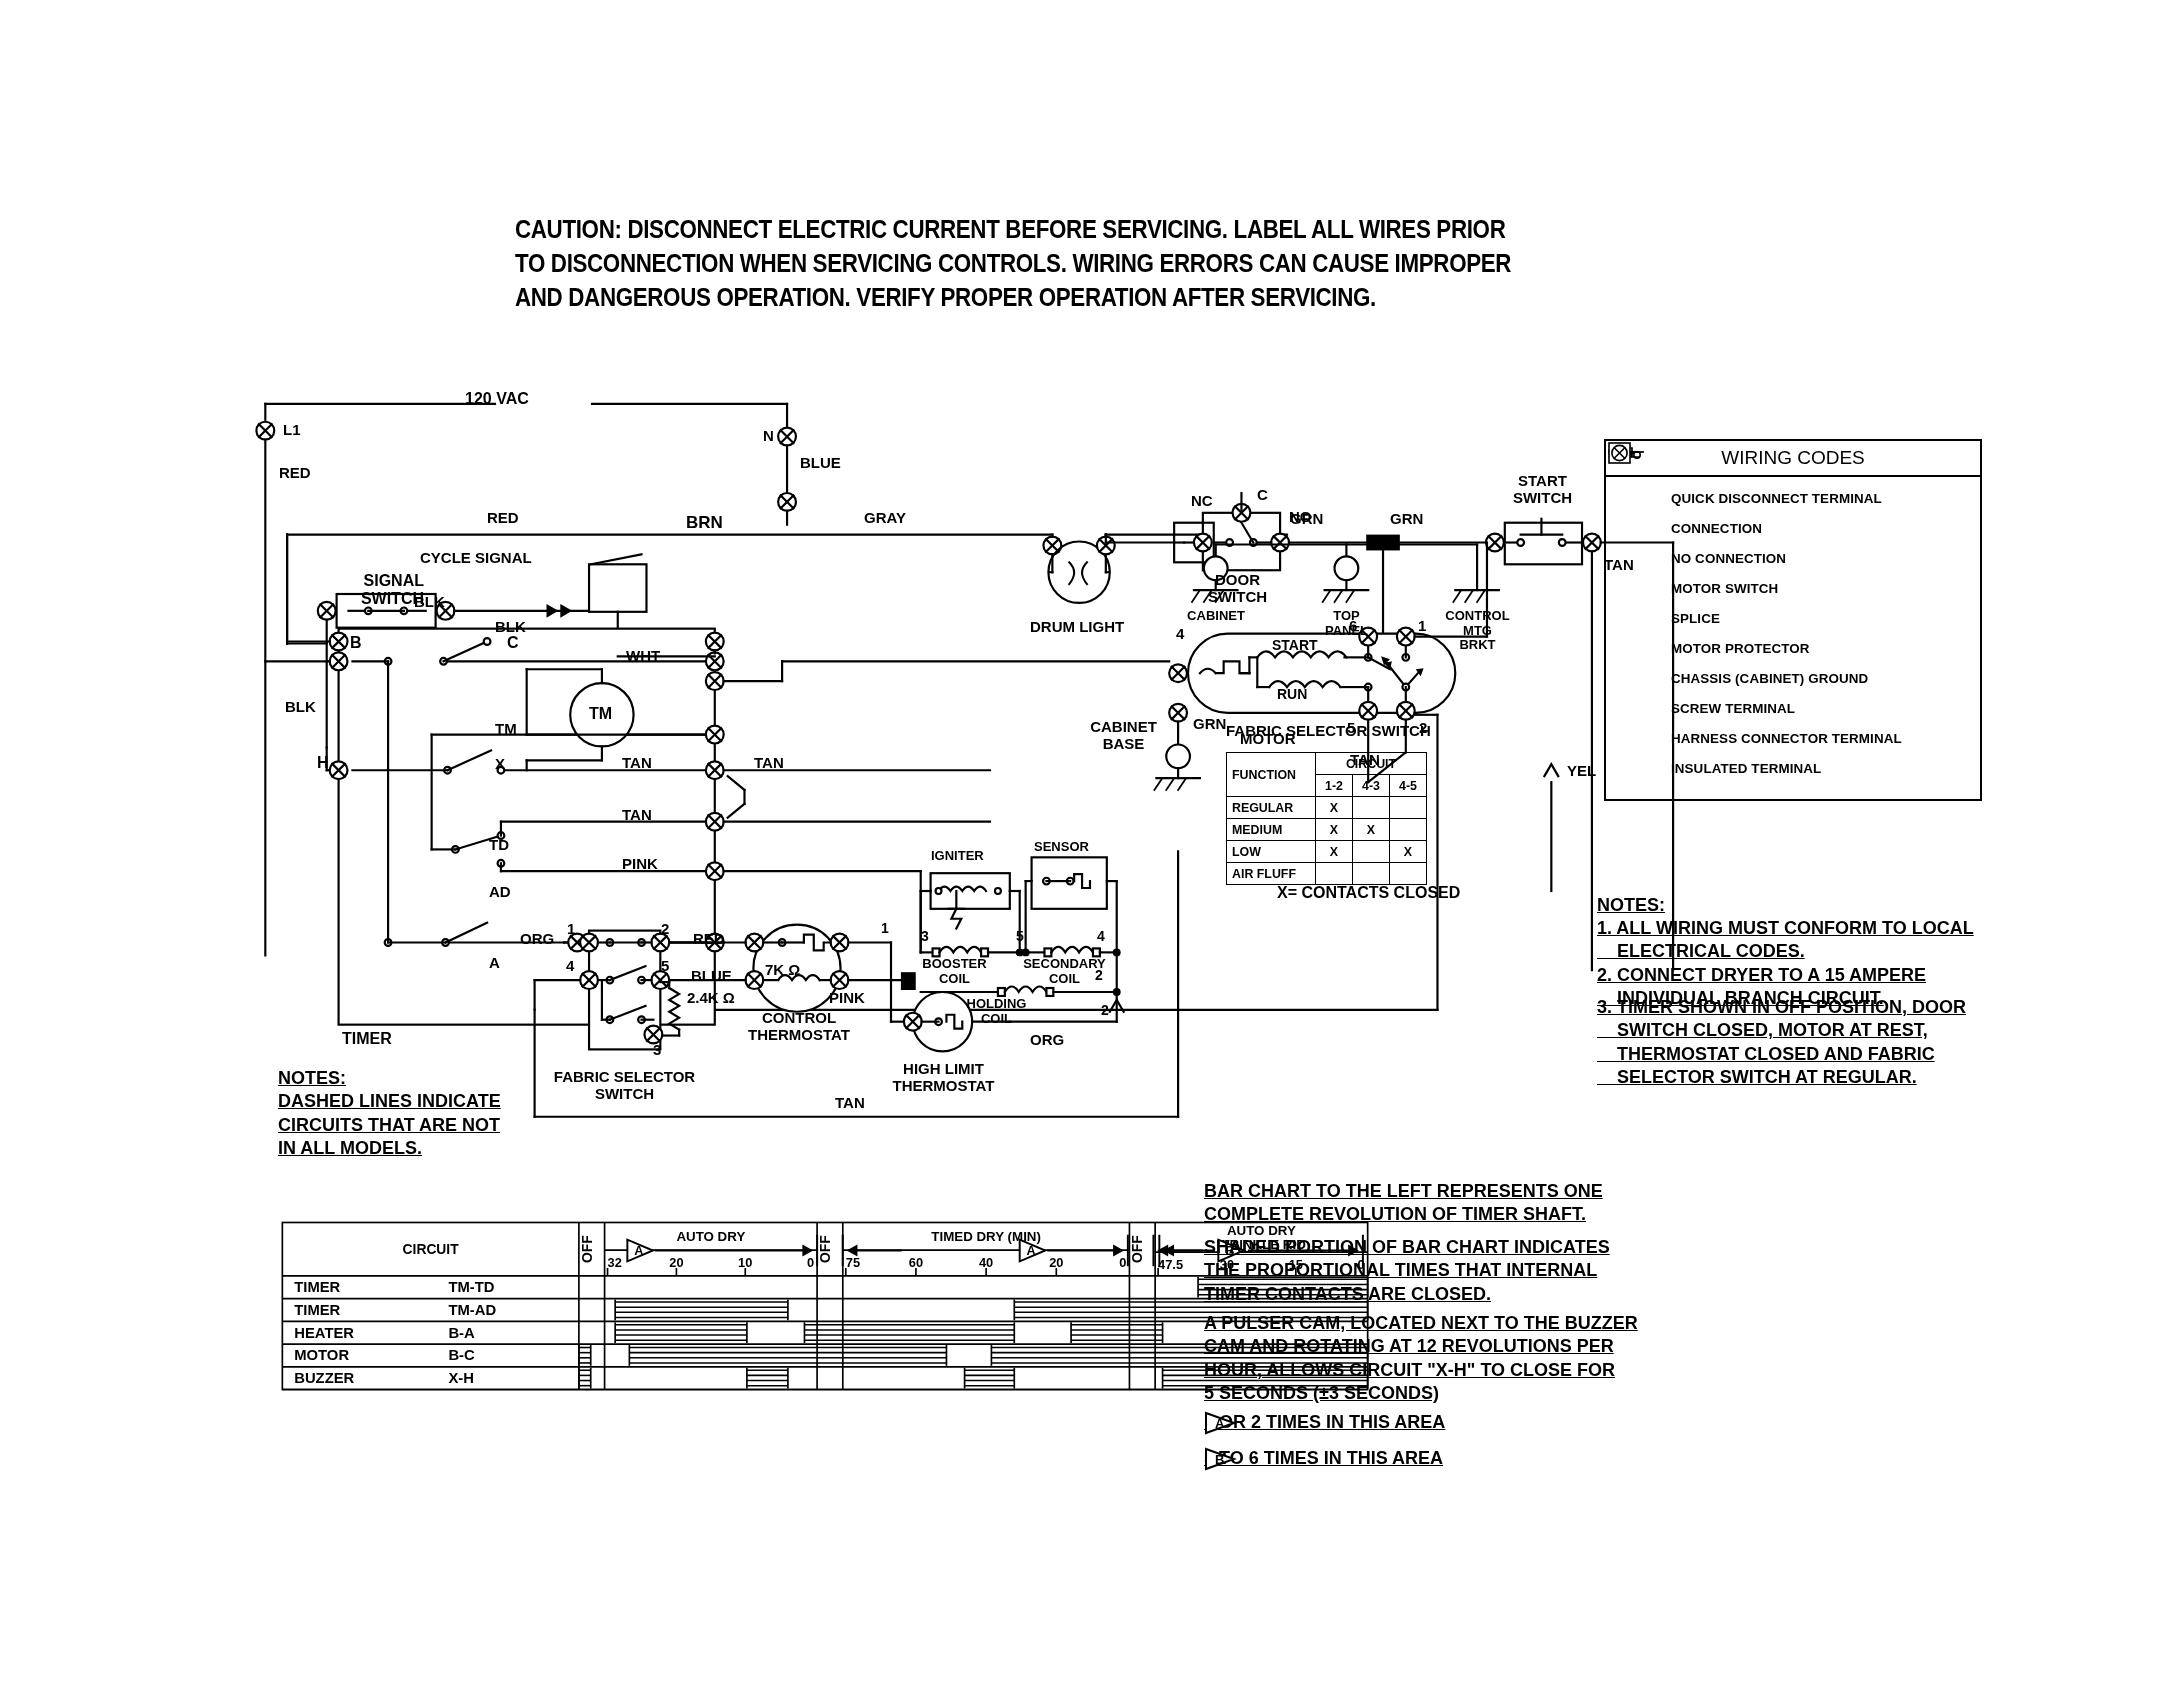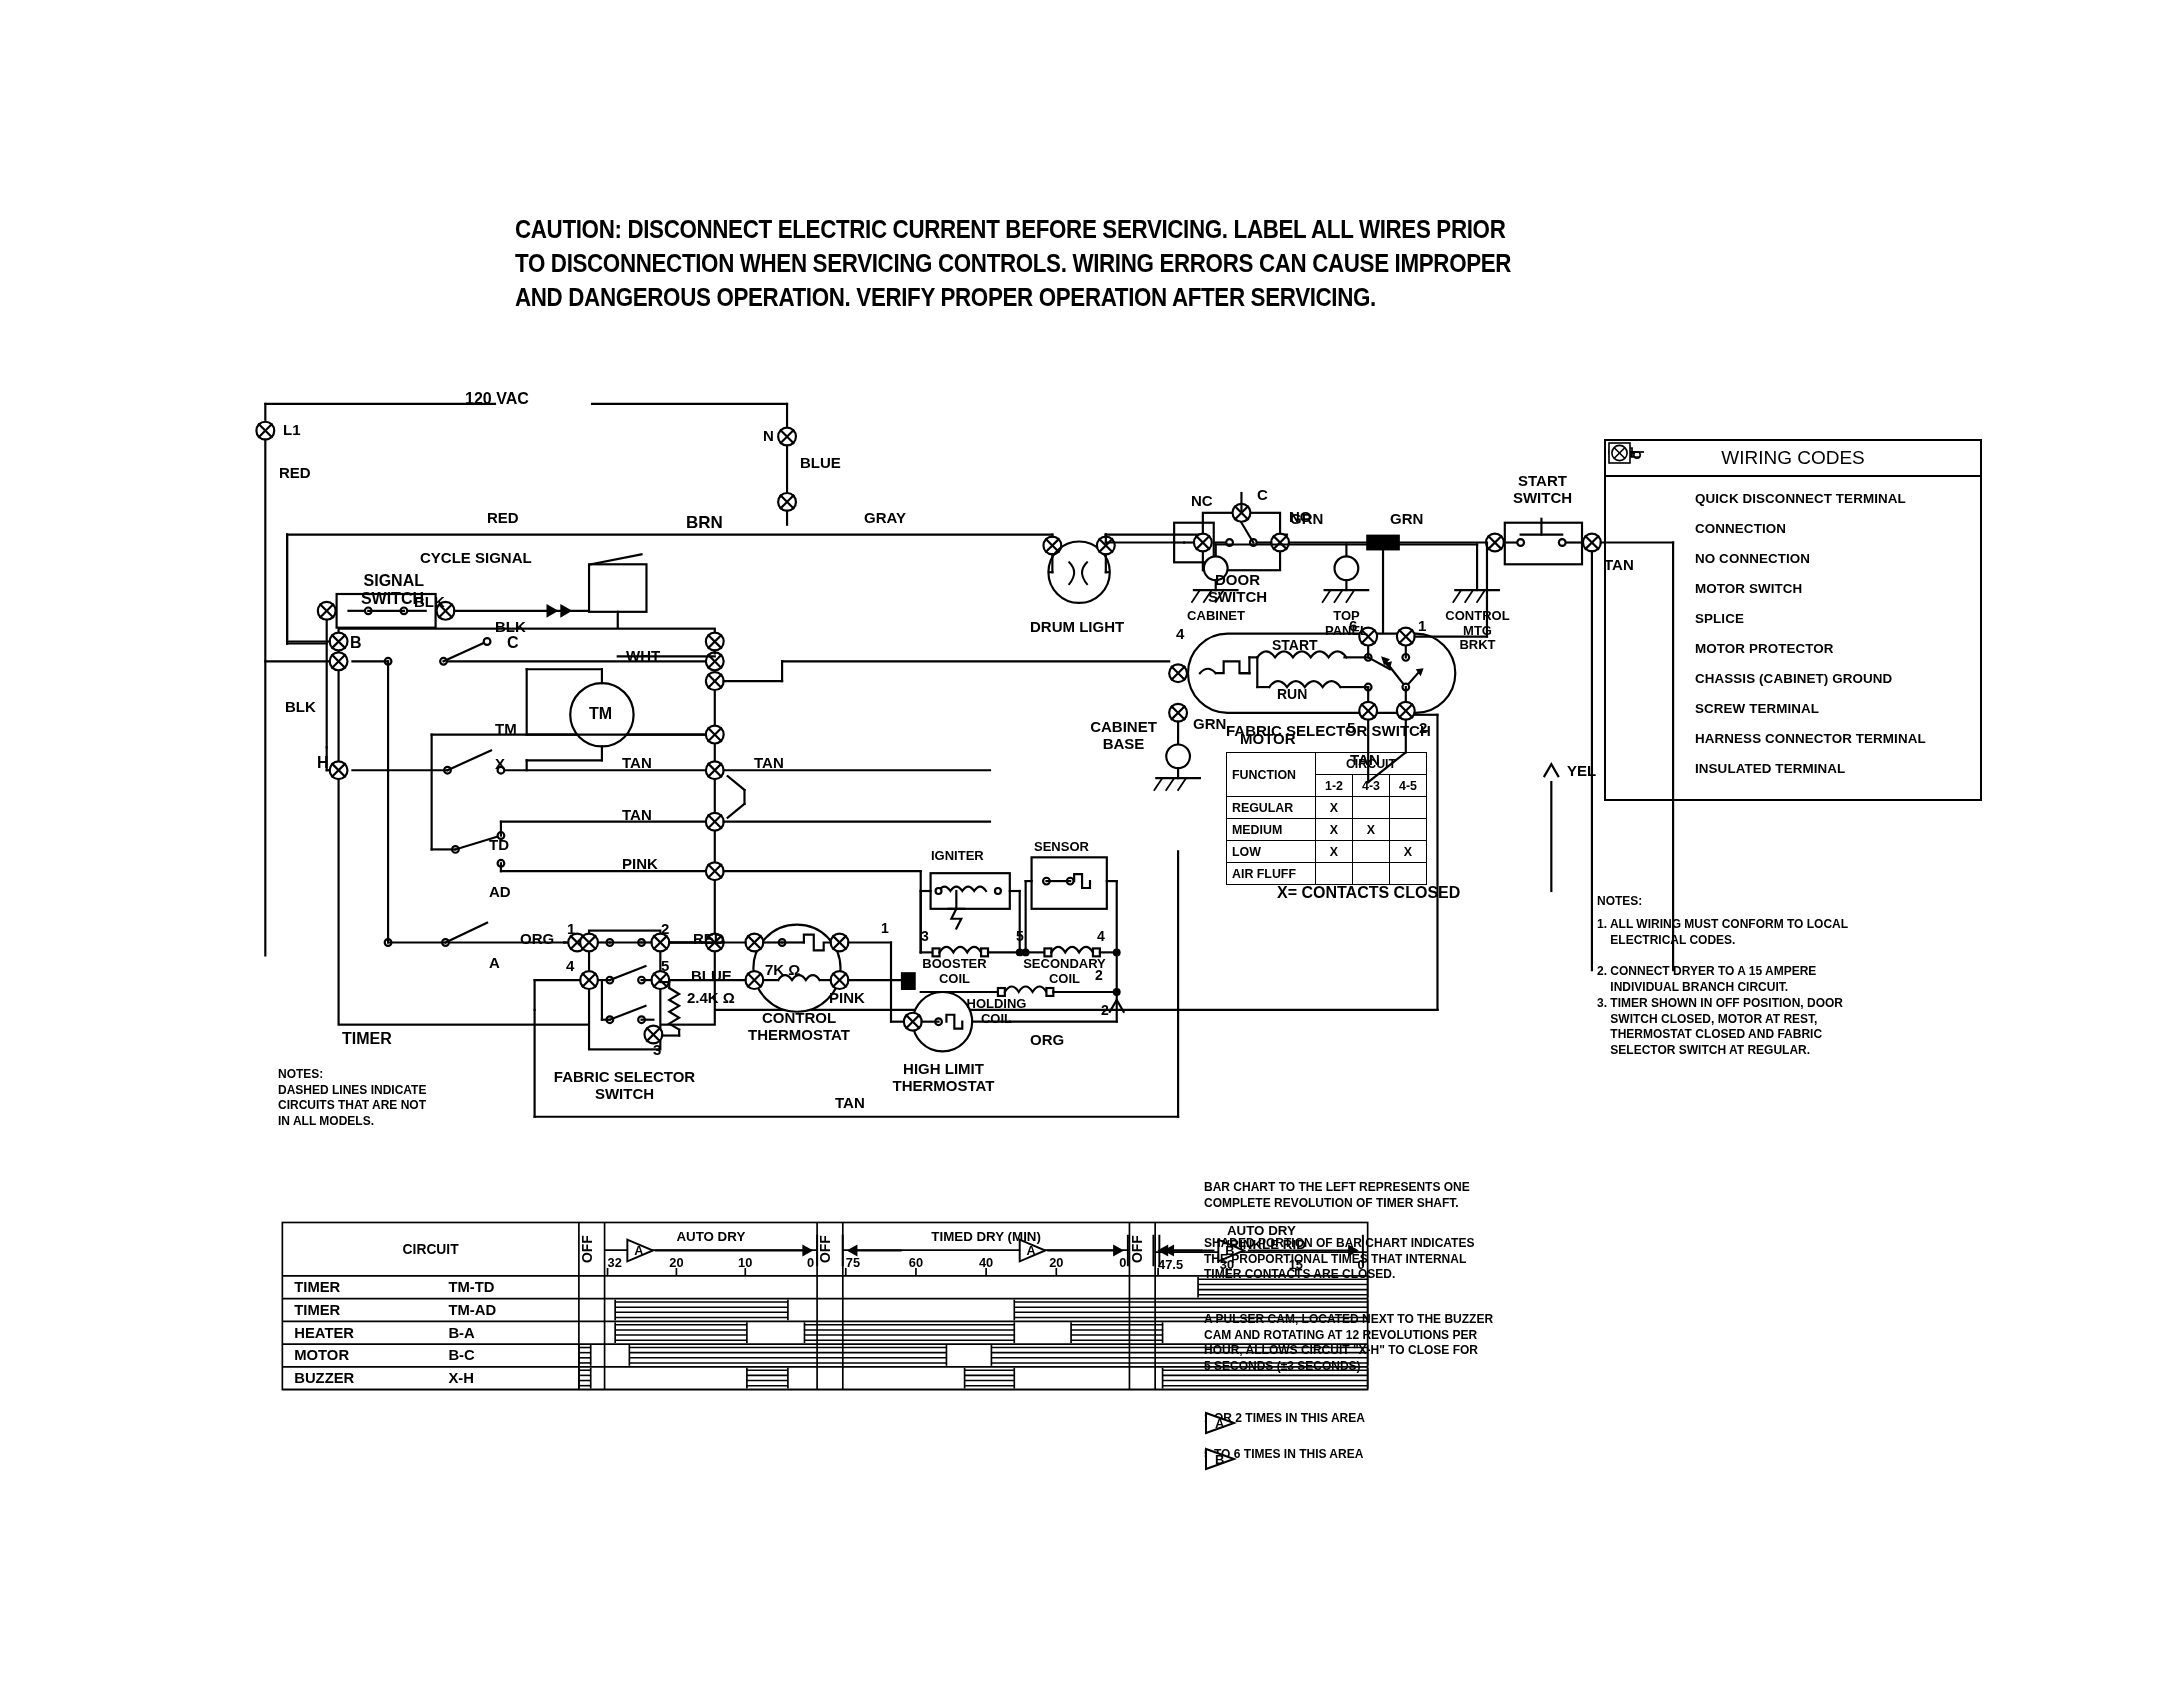--- a/index.html
+++ b/index.html
@@ -22,21 +22,21 @@
   .wctext{font-weight:bold;font-size:13.4px;letter-spacing:0.1px;}
   
   #fsw{position:absolute;left:1226px;top:752px;}
   #fsw table{border-collapse:collapse;font-weight:bold;font-size:12.4px;}
   #fsw td,#fsw th{border:1.6px solid #000;text-align:center;padding:0;
                   height:21px;font-weight:bold;}
   .fn{width:83px;text-align:left !important;padding-left:5px !important;}
   .cc{width:36px;}
   
   #barchart{position:absolute;left:280px;top:1221px;}
-  .notes{position:absolute;font-weight:bold;font-size:12px;line-height:1.30;white-space:pre;}
+  .notes{position:absolute;font-weight:bold;font-size:18px;line-height:1.30;white-space:pre;text-decoration:underline;}
 </style>
 </head>
 <body>
 
 <div id="caution">CAUTION: DISCONNECT ELECTRIC CURRENT BEFORE SERVICING. LABEL ALL WIRES PRIOR
 TO DISCONNECTION WHEN SERVICING CONTROLS. WIRING ERRORS CAN CAUSE IMPROPER
 AND DANGEROUS OPERATION. VERIFY PROPER OPERATION AFTER SERVICING.</div>
 
 <svg width="2178" height="1683" viewBox="0 0 2200 1700">
   <defs>
@@ -501,21 +501,21 @@
 MTG
 BRKT</div>
 
 <div class="notes" style="left:278px;top:1067px;">NOTES:
 DASHED LINES INDICATE
 CIRCUITS THAT ARE NOT
 IN ALL MODELS.</div>
 
 <div id="wcbox">
   <div id="wctitle">WIRING CODES</div>
-  <div style="padding-top:6px;padding-left:24px;">
+  <div style="padding-top:6px;">
     <div class="wcrow">
       <span class="wcicon">
         <svg width="22" height="22" viewBox="0 0 22 22">
             <circle cx="11" cy="11" r="8" fill="#fff" stroke="#000" stroke-width="1.7"></circle>
             <line x1="5.4" y1="5.4" x2="16.6" y2="16.6" stroke="#000" stroke-width="1.7"></line>
             <line x1="5.4" y1="16.6" x2="16.6" y2="5.4" stroke="#000" stroke-width="1.7"></line>
           </svg>
         </span>
       <span class="wctext">QUICK DISCONNECT TERMINAL</span>
     </div>

